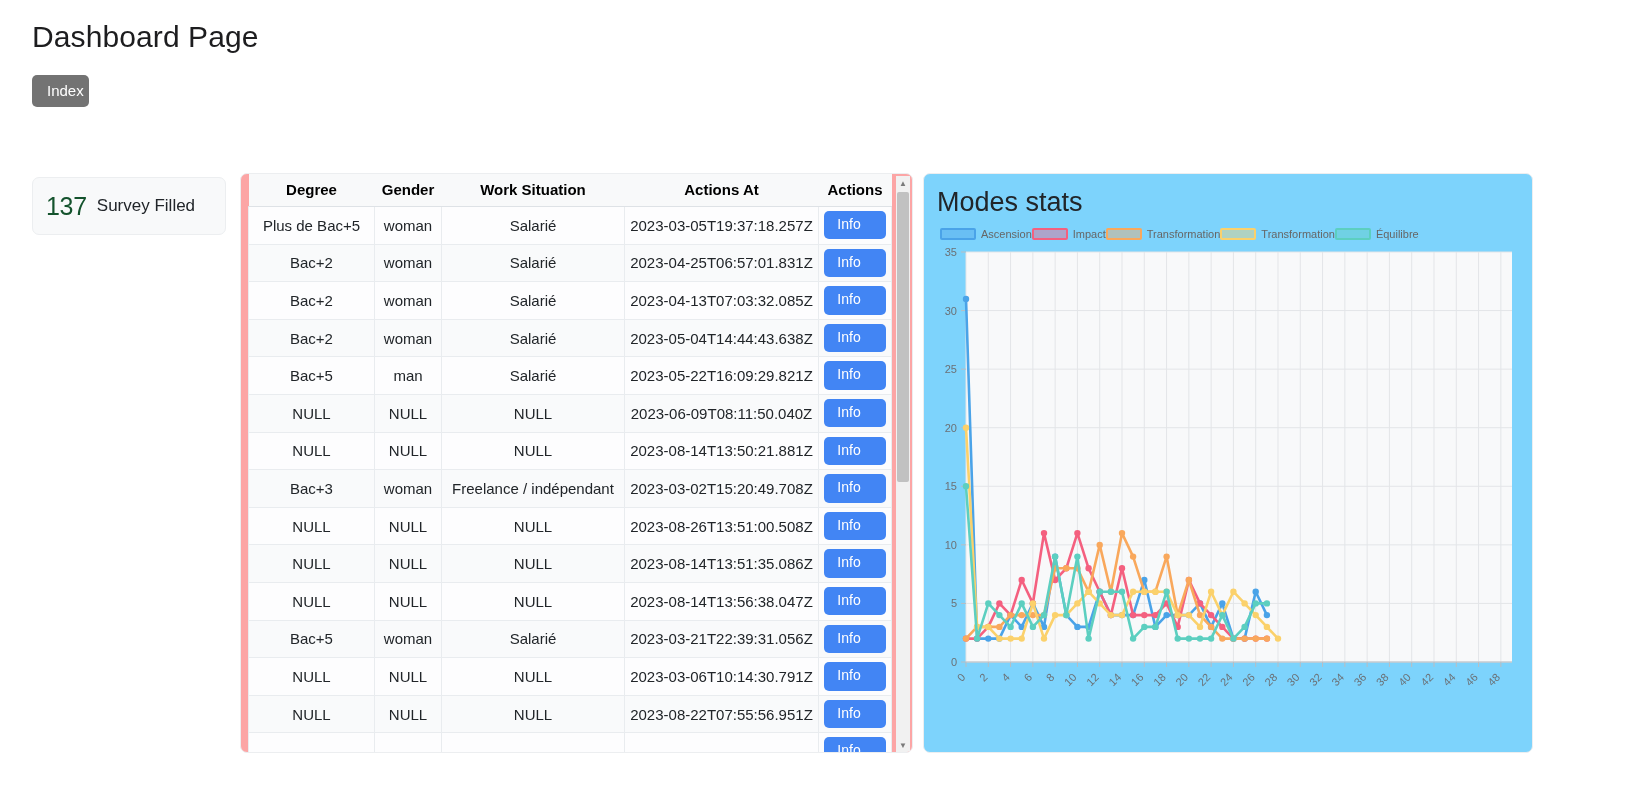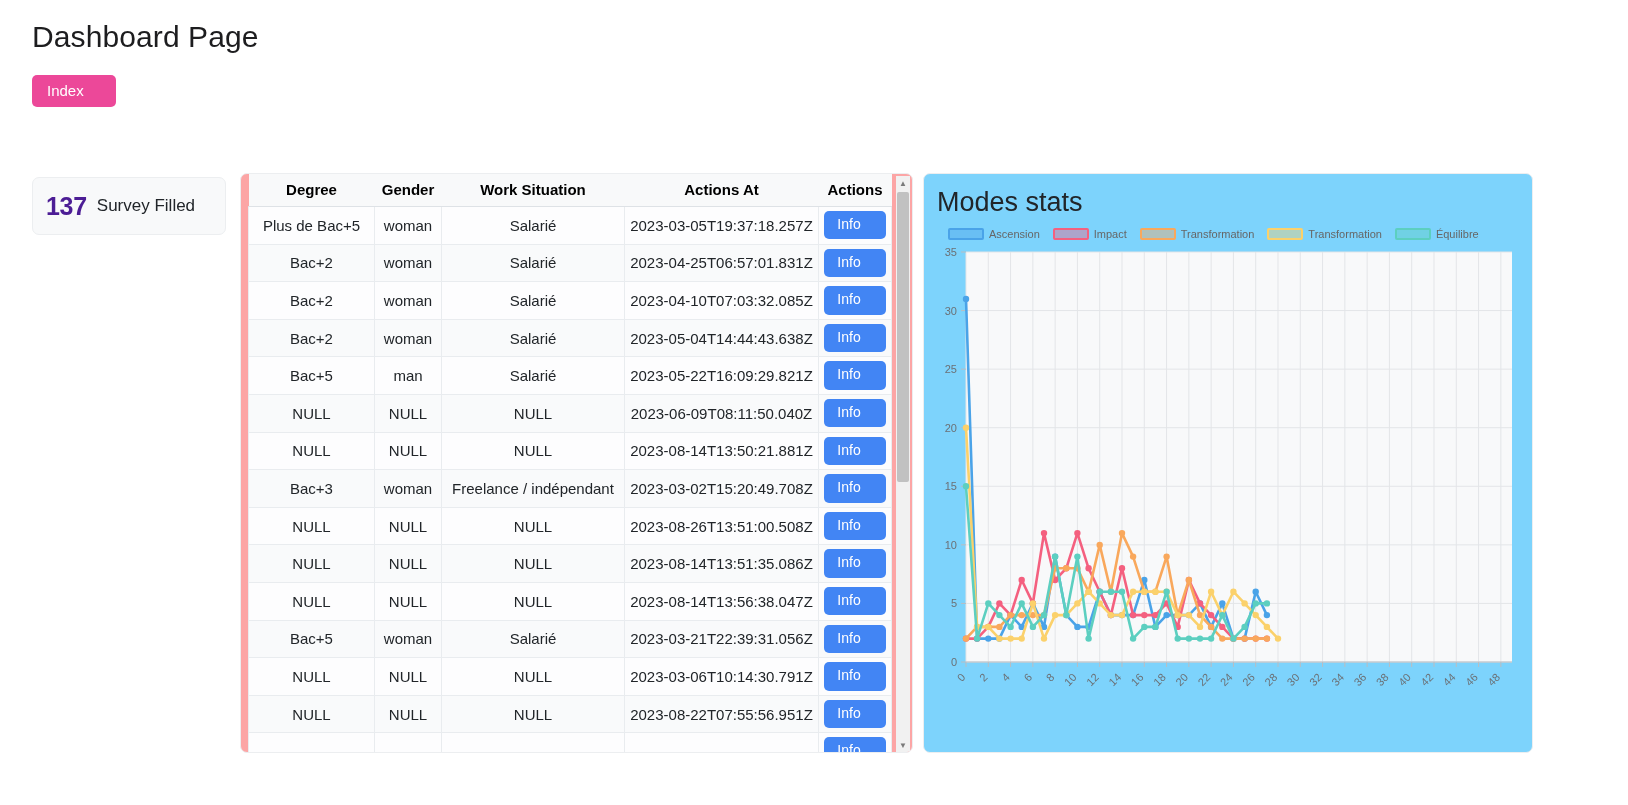--- a/index.html
+++ b/index.html
@@ -20,25 +20,25 @@
     position: absolute;
     left: 32px; top: 20px;
     font-size: 30px;
     font-weight: 400;
     color: #1d1d1f;
     letter-spacing: 0.1px;
   }
   .index-btn {
     position: absolute;
     left: 32px; top: 75px;
-    background: #ec4899;
+    background: #737373;
     color: #ffffff;
     border: none;
     border-radius: 5px;
-    padding: 7px 32px 8px 15px;
+    padding: 7px 5px 8px 15px;
     font-size: 15px;
     font-family: "Liberation Sans", sans-serif;
     cursor: pointer;
     line-height: 1.15;
   }
 
   
   .stat-card {
     position: absolute;
     left: 32px; top: 177px;
@@ -46,22 +46,22 @@
     background: #f8f9fa;
     border: 1px solid #eceef0;
     border-radius: 7px;
     display: flex;
     align-items: center;
     padding-left: 13px;
     gap: 10px;
   }
   .stat-number {
     font-size: 25px;
-    font-weight: bold;
-    color: #4c1d95;
+    font-weight: normal;
+    color: #14532d;
     letter-spacing: -0.3px;
   }
   .stat-label {
     font-size: 17px;
     color: #212529;
     text-align: right;
   }
 
   
   .table-panel {
@@ -171,22 +171,20 @@
     left: 13px; top: 13px;
     font-size: 27px;
     font-weight: 400;
     color: #212529;
   }
   .chart-legend {
     position: absolute;
     left: 16px; top: 54px;
     display: flex;
     align-items: center;
-    gap: 13px;
-    margin-left: 8px;
   }
   .legend-item { display: flex; align-items: center; gap: 5px; }
   .legend-swatch {
     width: 36px; height: 12px;
     border-radius: 2px;
     border: 2px solid;
   }
   .legend-text { font-size: 11px; color: #666; }
 
   .plot-wrap {
@@ -240,21 +238,21 @@
               <td>Bac+2</td>
               <td>woman</td>
               <td>Salarié</td>
               <td>2023-04-25T06:57:01.831Z</td>
               <td class="actions-cell"><button class="info-btn">Info</button></td>
             </tr>
             <tr>
               <td>Bac+2</td>
               <td>woman</td>
               <td>Salarié</td>
-              <td>2023-04-10T07:03:32.085Z</td>
+              <td>2023-04-13T07:03:32.085Z</td>
               <td class="actions-cell"><button class="info-btn">Info</button></td>
             </tr>
             <tr>
               <td>Bac+2</td>
               <td>woman</td>
               <td>Salarié</td>
               <td>2023-05-04T14:44:43.638Z</td>
               <td class="actions-cell"><button class="info-btn">Info</button></td>
             </tr>
             <tr>

